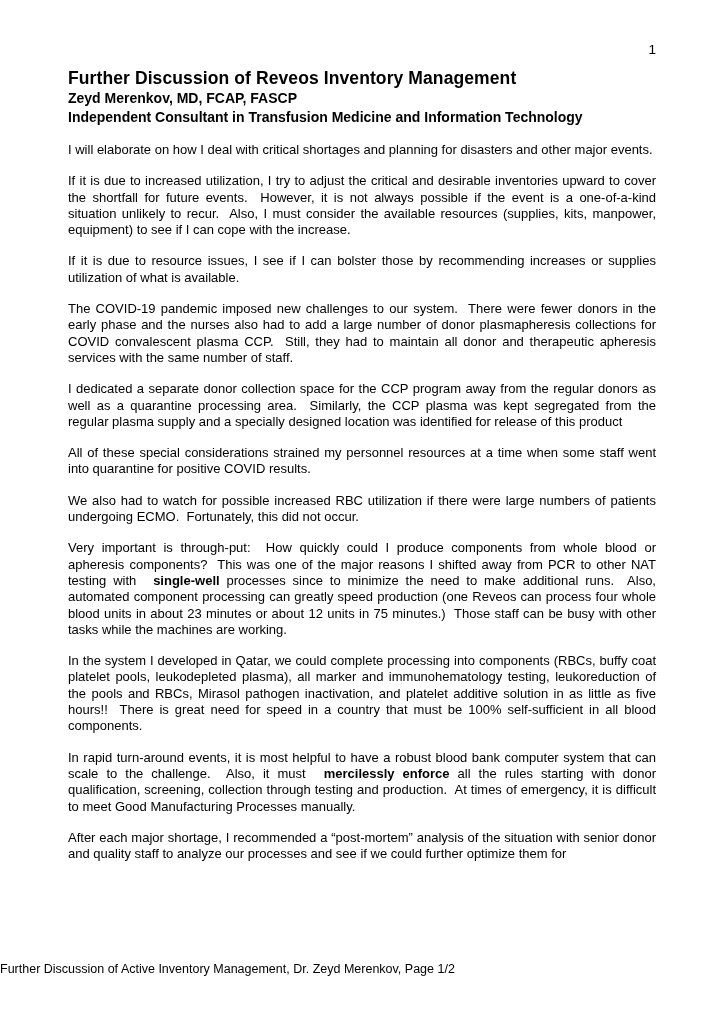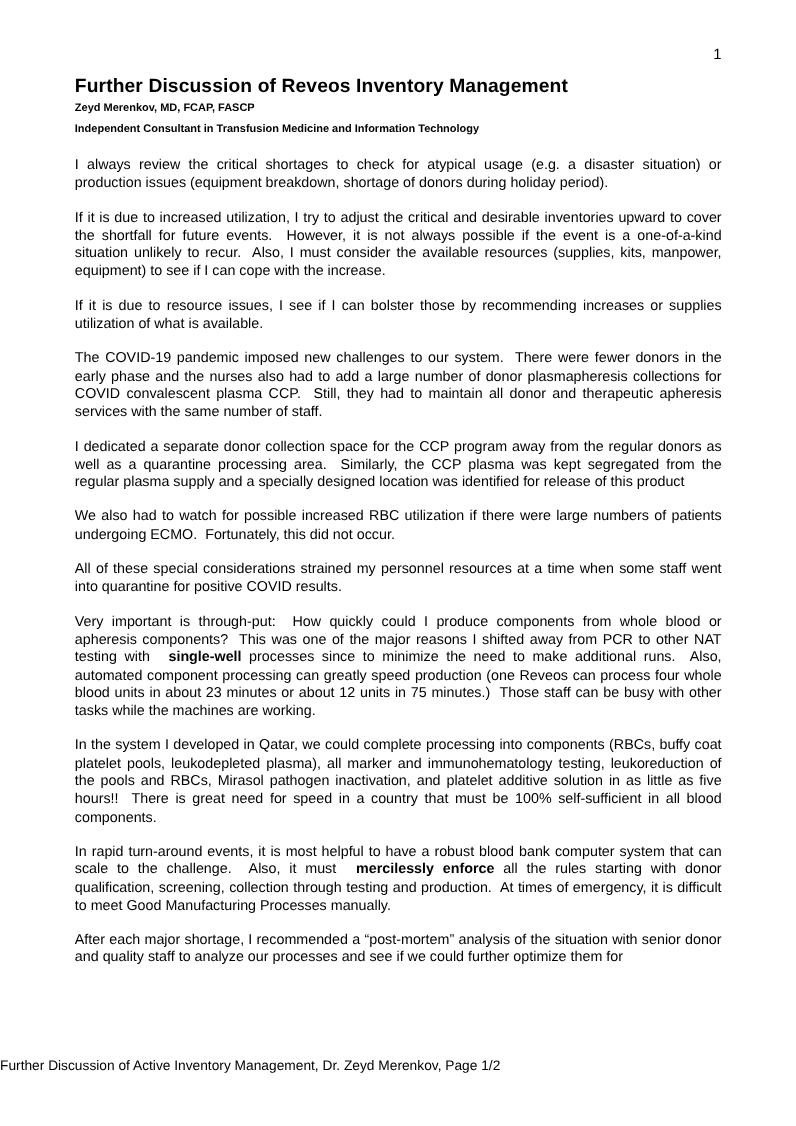--- a/index.html
+++ b/index.html
@@ -25,21 +25,21 @@
   }
   .doc-title {
     font-size: 17.5px;
     font-weight: bold;
     line-height: 22px;
     margin: 9px 0 0 0;
     letter-spacing: 0.1px;
   }
   .doc-author,
   .doc-affiliation {
-    font-size: 10px;
+    font-size: 14px;
     font-weight: bold;
     line-height: 19px;
   }
   .doc-body { margin-top: 0; }
   .para {
     font-size: 13px;
     line-height: 16.3px;
     text-align: justify;
     white-space: pre-wrap;
     margin: 15px 0;
@@ -61,27 +61,27 @@
 <div class="page">
   <div class="page-number">1</div>
 
   <h1 class="doc-title">Further Discussion of Reveos Inventory Management</h1>
 
   <div class="doc-author">Zeyd Merenkov, MD, FCAP, FASCP</div>
 
   <div class="doc-affiliation">Independent Consultant in Transfusion Medicine and Information Technology</div>
 
   <div class="doc-body" id="doc-body">
-      <p class="para"><span>I always review the critical shortages to check for atypical usage (e.g. a disaster situation) or production issues (equipment breakdown, shortage of donors during holiday period).</span></p>
+      <p class="para"><span>I will elaborate on how I deal with critical shortages and planning for disasters and other major events.</span></p>
       <p class="para"><span>If it is due to increased utilization, I try to adjust the critical and desirable inventories upward to cover the shortfall for future events.  However, it is not always possible if the event is a one-of-a-kind situation unlikely to recur.  Also, I must consider the available resources (supplies, kits, manpower, equipment) to see if I can cope with the increase.</span></p>
       <p class="para"><span>If it is due to resource issues, I see if I can bolster those by recommending increases or supplies utilization of what is available.</span></p>
       <p class="para"><span>The COVID-19 pandemic imposed new challenges to our system.  There were fewer donors in the early phase and the nurses also had to add a large number of donor plasmapheresis collections for COVID convalescent plasma CCP.  Still, they had to maintain all donor and therapeutic apheresis services with the same number of staff.</span></p>
       <p class="para"><span>I dedicated a separate donor collection space for the CCP program away from the regular donors as well as a quarantine processing area.  Similarly, the CCP plasma was kept segregated from the regular plasma supply and a specially designed location was identified for release of this product</span></p>
+      <p class="para"><span>All of these special considerations strained my personnel resources at a time when some staff went into quarantine for positive COVID results.</span></p>
       <p class="para"><span>We also had to watch for possible increased RBC utilization if there were large numbers of patients undergoing ECMO.  Fortunately, this did not occur.</span></p>
-      <p class="para"><span>All of these special considerations strained my personnel resources at a time when some staff went into quarantine for positive COVID results.</span></p>
       <p class="para"><span>Very important is through-put:  How quickly could I produce components from whole blood or apheresis components?  This was one of the major reasons I shifted away from PCR to other NAT testing with </span><span class="bold">single-well</span><span> processes since to minimize the need to make additional runs.  Also, automated component processing can greatly speed production (one Reveos can process four whole blood units in about 23 minutes or about 12 units in 75 minutes.)  Those staff can be busy with other tasks while the machines are working.</span></p>
       <p class="para"><span>In the system I developed in Qatar, we could complete processing into components (RBCs, buffy coat platelet pools, leukodepleted plasma), all marker and immunohematology testing, leukoreduction of the pools and RBCs, Mirasol pathogen inactivation, and platelet additive solution in as little as five hours!!  There is great need for speed in a country that must be 100% self-sufficient in all blood components.</span></p>
       <p class="para"><span>In rapid turn-around events, it is most helpful to have a robust blood bank computer system that can scale to the challenge.  Also, it must </span><span class="bold">mercilessly enforce</span><span> all the rules starting with donor qualification, screening, collection through testing and production.  At times of emergency, it is difficult to meet Good Manufacturing Processes manually.</span></p>
       <p class="para"><span>After each major shortage, I recommended a “post-mortem” analysis of the situation with senior donor and quality staff to analyze our processes and see if we could further optimize them for</span></p>
     </div>
 </div>
 
 <div class="page-footer">Further Discussion of Active Inventory Management, Dr. Zeyd Merenkov, Page 1/2</div>
 
 </body></html>

